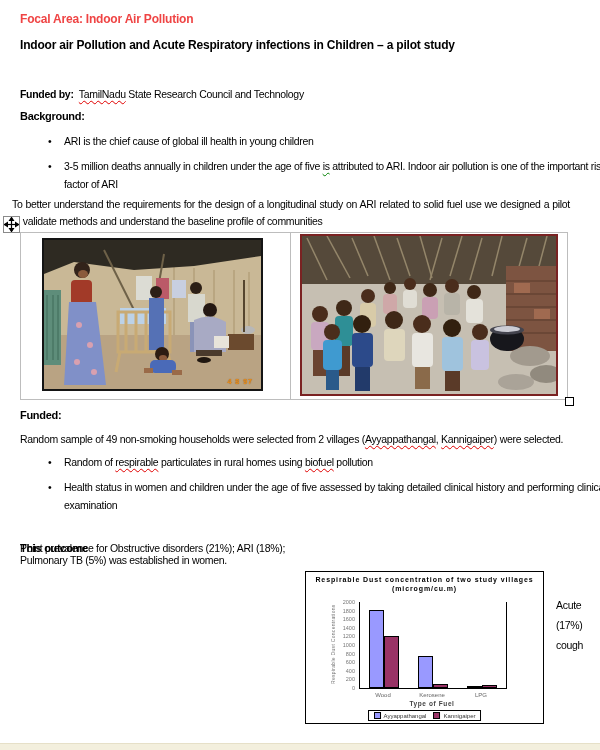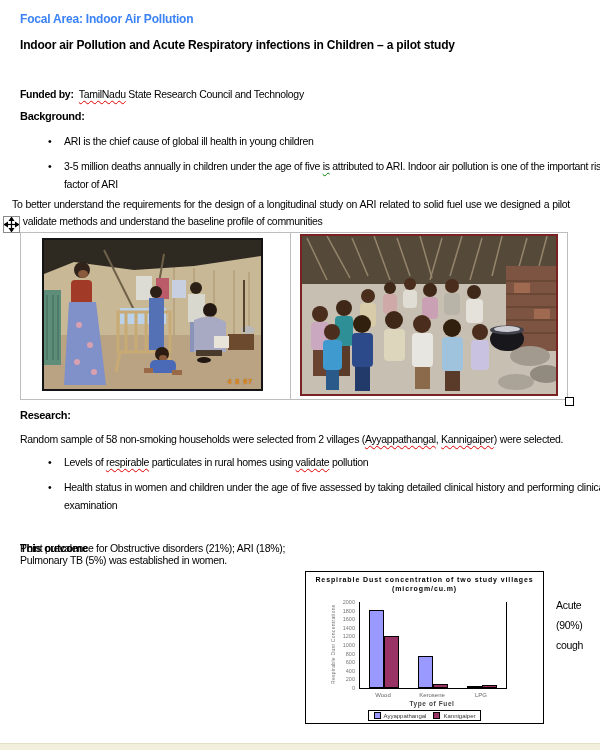--- a/index.html
+++ b/index.html
@@ -1,19 +1,19 @@
 <!DOCTYPE html>
 <html><head>
 <meta charset="utf-8">
 <style>
   html,body{margin:0;padding:0;background:#fff;}
   .page{position:relative;width:600px;height:750px;background:#ffffff;overflow:hidden;
         font-family:"Liberation Sans",sans-serif;color:#000;font-size:10.5px;letter-spacing:-0.3px;}
   .abs{position:absolute;}
-  .h-focal{left:20px;top:12px;font-size:12px;font-weight:bold;color:#3b82f6;letter-spacing:-0.2px;}
+  .h-focal{left:20px;top:12px;font-size:12px;font-weight:bold;color:#ef4444;letter-spacing:-0.2px;}
   .h-title{left:20px;top:38px;font-size:12px;font-weight:bold;letter-spacing:-0.2px;}
   .funded{left:20px;top:88px;}
   .bold{font-weight:bold;}
   .sq-red{text-decoration-line:underline;text-decoration-style:wavy;text-decoration-color:#e00000;text-decoration-thickness:1px;text-underline-offset:2px;}
   .sq-green{text-decoration-line:underline;text-decoration-style:wavy;text-decoration-color:#008000;text-decoration-thickness:1px;text-underline-offset:2px;}
   .sect-h{font-weight:bold;font-size:11px;}
   #bg-h{left:20px;top:110px;}
   .bullet{padding-left:44px;}
   .bullet::before{content:"•";position:absolute;left:28px;}
   #bg-b1{left:20px;top:135px;width:540px;}
@@ -222,34 +222,34 @@
               <rect x="143" y="135" width="15" height="20" fill="#5a3a28"></rect>
             <circle cx="178" cy="96" r="8" fill="#4a2d1c"></circle>
               <rect x="169" y="104" width="18" height="30" rx="4" fill="#c9c2e0"></rect>
           </g>
         </svg>
       </div>
     </div>
   </div>
   <div class="abs sel-handle"></div>
 
-  <div class="abs sect-h" id="me-h">Research:</div>
+  <div class="abs sect-h" id="me-h">Funded:</div>
   <div class="abs" id="me-intro">
-    <span>Random sample of 58 non-smoking households were selected from 2 villages (</span><span class="sq-red">Ayyappathangal</span><span>, </span><span class="sq-red">Kannigaiper</span><span>) were selected.</span>
+    <span>Random sample of 49 non-smoking households were selected from 2 villages (</span><span class="sq-red">Ayyappathangal</span><span>, </span><span class="sq-red">Kannigaiper</span><span>) were selected.</span>
   </div>
   <div class="abs bullet" id="me-b1">
-    <span>Levels of </span><span class="sq-red">respirable</span><span> particulates in rural homes using </span><span class="sq-red">validate</span><span> pollution</span>
+    <span>Random of </span><span class="sq-red">respirable</span><span> particulates in rural homes using </span><span class="sq-red">biofuel</span><span> pollution</span>
   </div>
   <div class="abs bullet" id="me-b2">Health status in women and children under the age of five assessed by taking detailed clinical history and performing clinical examination</div>
 
   <div class="abs sect-h" id="out-h">This outcome</div>
   <div class="abs" id="out-p1">Point prevalence for Obstructive disorders (21%); ARI (18%); Pulmonary TB (5%) was established in women.</div>
 
   <div class="abs frag" id="frag0">Acute</div>
-  <div class="abs frag" id="frag1">(90%)</div>
+  <div class="abs frag" id="frag1">(17%)</div>
   <div class="abs frag" id="frag2">cough</div>
 
   <div class="abs chart">
     <div class="c-title">Respirable Dust concentration of two study villages (microgm/cu.m)</div>
     <div class="ylabel">Respirable Dust Concentrations</div>
     <div class="yticks">
         <div class="ytick" style="top: 27px;">2000</div>
         <div class="ytick" style="top: 35.6px;">1800</div>
         <div class="ytick" style="top: 44.2px;">1600</div>
         <div class="ytick" style="top: 52.8px;">1400</div>

